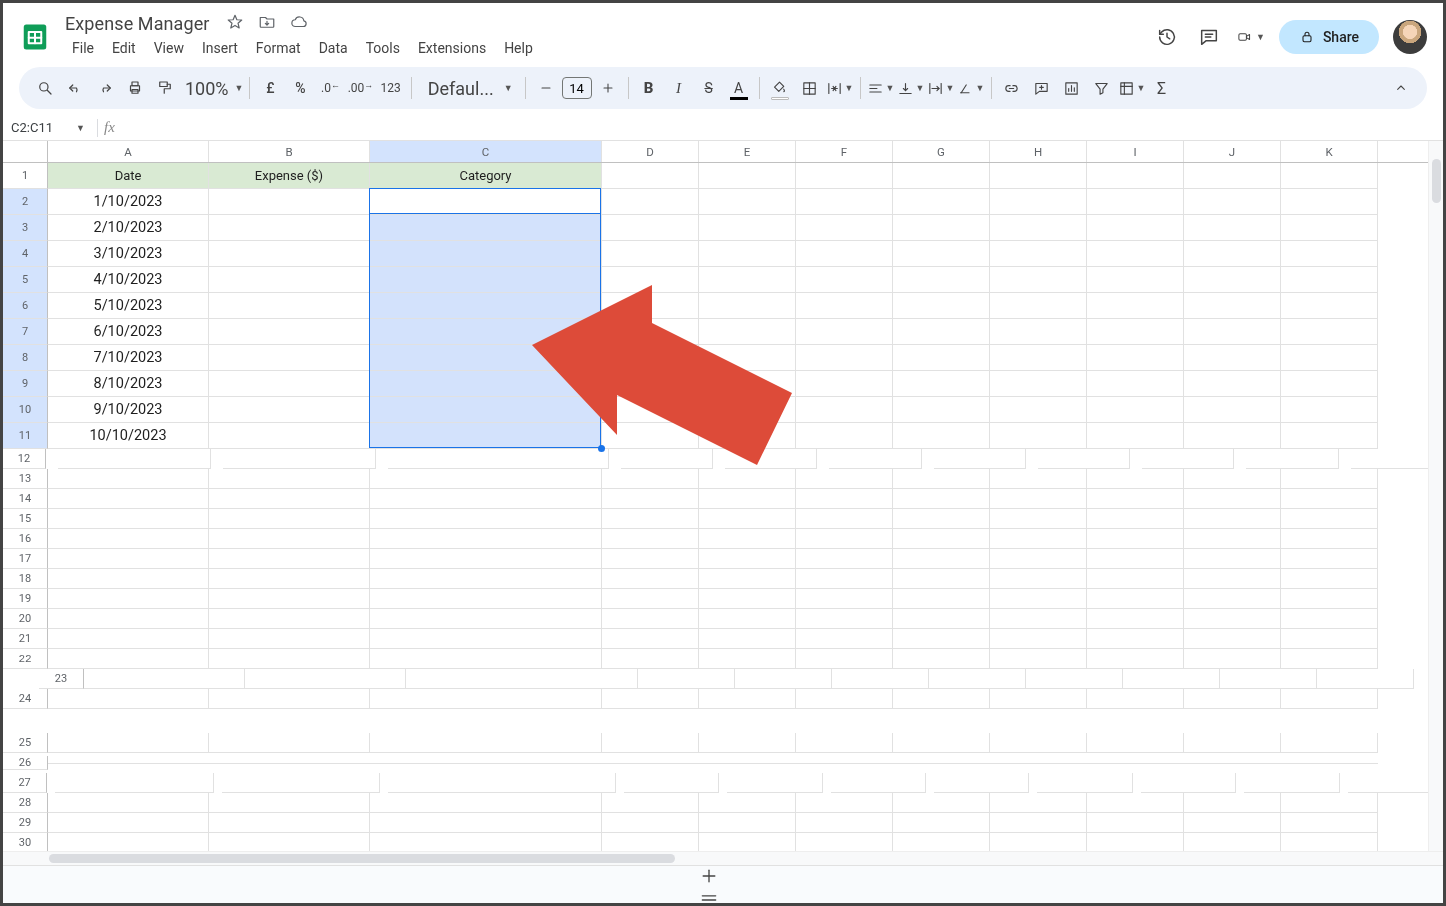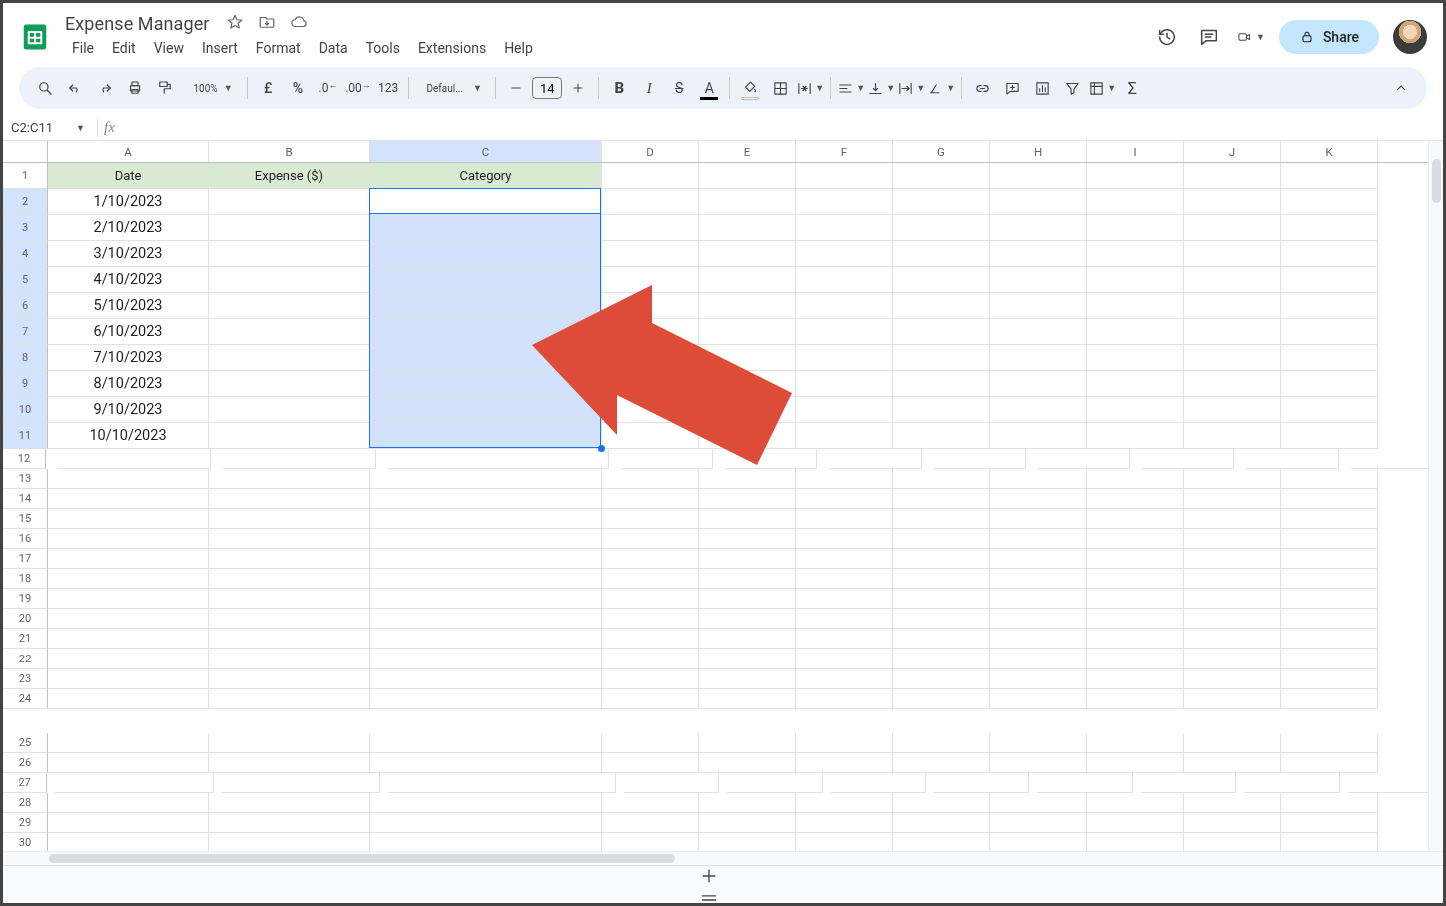--- a/index.html
+++ b/index.html
@@ -16,21 +16,21 @@
   .menubar .mi { font-size:14px; color:#444; padding:4px 9px; border-radius:4px; cursor:pointer;}
   .right-icons { display:flex; align-items:center; gap:14px; margin-left:auto; padding-top:4px;}
   .right-icons .ricon { width:28px; height:28px; color:#444; display:flex; align-items:center; justify-content:center;}
   .share-btn { background:#c2e7ff; border-radius:40px; display:flex; align-items:center; gap:8px; padding:9px 20px; font-size:14px; color:#1f1f1f; font-weight:500;}
   .avatar { width:34px; height:34px; border-radius:50%; background: radial-gradient(circle at 50% 35%, #f5d5b8 25%, #c9a67d 26%, #c9a67d 40%, #3c3c3c 41%); }
   
   .toolbar-wrap { padding: 8px 16px 6px 16px; }
   .toolbar { background:#edf2fa; border-radius:28px; height:42px; display:flex; align-items:center; padding:0 12px; gap:2px;}
   .tb-btn { min-width:28px; height:28px; border-radius:4px; display:flex; align-items:center; justify-content:center; color:#444; position:relative;}
   .tb-sep { width:1px; height:22px; background:#c7c7c7; margin:0 4px;}
-  .tb-text { font-size:10px; color:#444; padding:0 4px;}
+  .tb-text { font-size:18px; color:#444; padding:0 4px;}
   .font-sel { display:flex; align-items:center; gap:4px; padding: 0 6px; }
   .size-box { border:1px solid #747775; border-radius:4px; width:30px; height:22px; display:flex; align-items:center; justify-content:center; font-size:13px; }
   .text-underline-bar { position:absolute; bottom:2px; left:5px; right:5px; height:3px; background:#000; }
   .fill-underline-bar { position:absolute; bottom:2px; left:5px; right:5px; height:3px; background:#fff; border:1px solid #bbb; border-radius:1px; box-sizing:border-box;}
   .caret { font-size:9px; margin-left:2px; color:#555; }
   .toolbar-collapse { margin-left:auto; }
   
   .fx-row { display:flex; align-items:center; border-bottom:1px solid #e1e1e1; height:26px; padding-left:8px; font-size:13px; color:#3c4043;}
   .name-box { width:80px; display:flex; align-items:center; justify-content:space-between; padding-right:6px;}
   .fx-sep {width:1px; height:18px; background:#dadce0; margin:0 6px;}
@@ -666,21 +666,21 @@
         <div class="cell colC"></div>
         <div class="cell reg"></div>
         <div class="cell reg"></div>
         <div class="cell reg"></div>
         <div class="cell reg"></div>
         <div class="cell reg"></div>
         <div class="cell reg"></div>
         <div class="cell reg"></div>
         <div class="cell reg"></div>
       </div>
-      <div class="row " style="height: 20px;">
+      <div class="row " style="height: 20px; padding-left: 36px;">
         <div class="rh">23</div>
         <div class="cell colA"></div>
         <div class="cell colB"></div>
         <div class="cell colC"></div>
         <div class="cell reg"></div>
         <div class="cell reg"></div>
         <div class="cell reg"></div>
         <div class="cell reg"></div>
         <div class="cell reg"></div>
         <div class="cell reg"></div>
@@ -708,21 +708,21 @@
         <div class="cell colC"></div>
         <div class="cell reg"></div>
         <div class="cell reg"></div>
         <div class="cell reg"></div>
         <div class="cell reg"></div>
         <div class="cell reg"></div>
         <div class="cell reg"></div>
         <div class="cell reg"></div>
         <div class="cell reg"></div>
       </div>
-      <div class="row " style="height: 20px;">
+      <div class="row " style="height: 20px; align-items: center;">
         <div class="rh">26</div>
         <div class="cell colA"></div>
         <div class="cell colB"></div>
         <div class="cell colC"></div>
         <div class="cell reg"></div>
         <div class="cell reg"></div>
         <div class="cell reg"></div>
         <div class="cell reg"></div>
         <div class="cell reg"></div>
         <div class="cell reg"></div>

